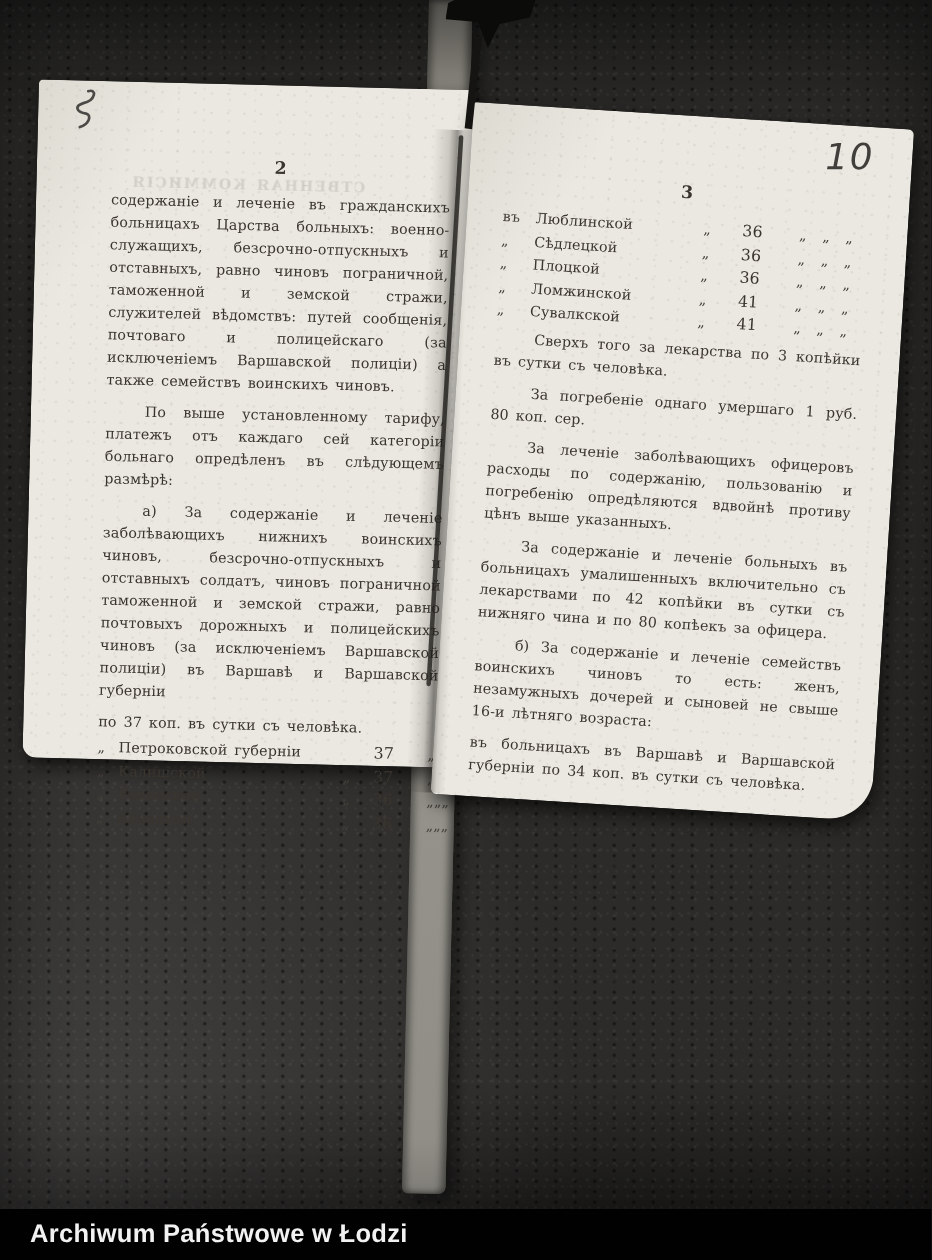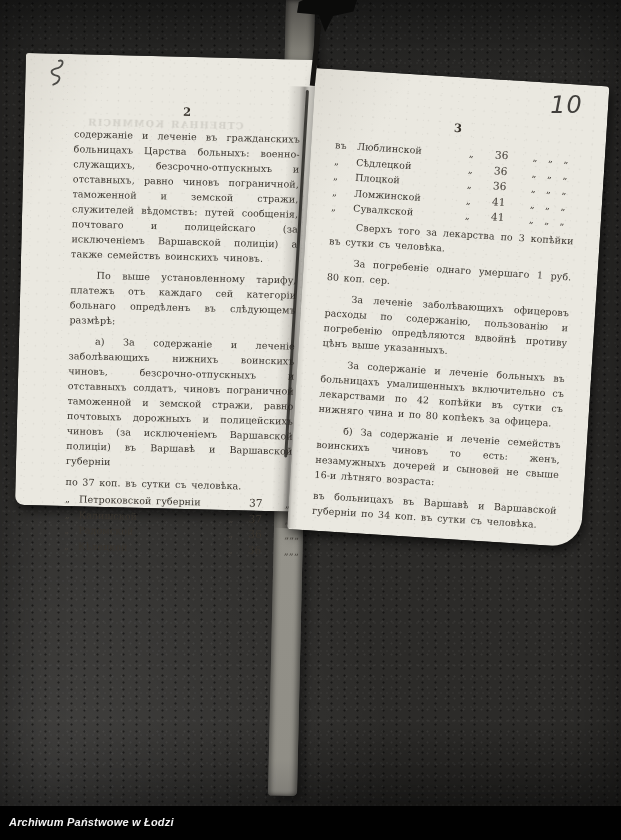--- a/index.html
+++ b/index.html
@@ -90,22 +90,22 @@
   .gutter-line{
     position:absolute;left:306px;top:90px;width:3px;height:368px;z-index:3;
     transform:rotate(3.4deg);transform-origin:top left;background:#22201d;opacity:0.8;
     pointer-events:none;border-radius:2px;
   }
   
   .footer-bar{
     position:absolute;left:0;top:806px;width:621px;height:34px;background:#010101;z-index:6;
   }
   .footer-bar span{
-    display:block;padding-left:9px;line-height:33px;color:#f2f2f2;
-    font-family:"Liberation Sans","DejaVu Sans",sans-serif;font-size:11px;font-weight:bold;letter-spacing:0.2px;font-style:italic;
+    display:block;padding-left:20px;line-height:33px;color:#f2f2f2;
+    font-family:"Liberation Sans","DejaVu Sans",sans-serif;font-size:17px;font-weight:bold;letter-spacing:0.2px;
   }
 </style>
 </head>
 <body>
 
 <div class="photo">
 
   <div class="strap"></div>
   <div class="clamp"></div>
   <div class="clamp-rod"></div>

